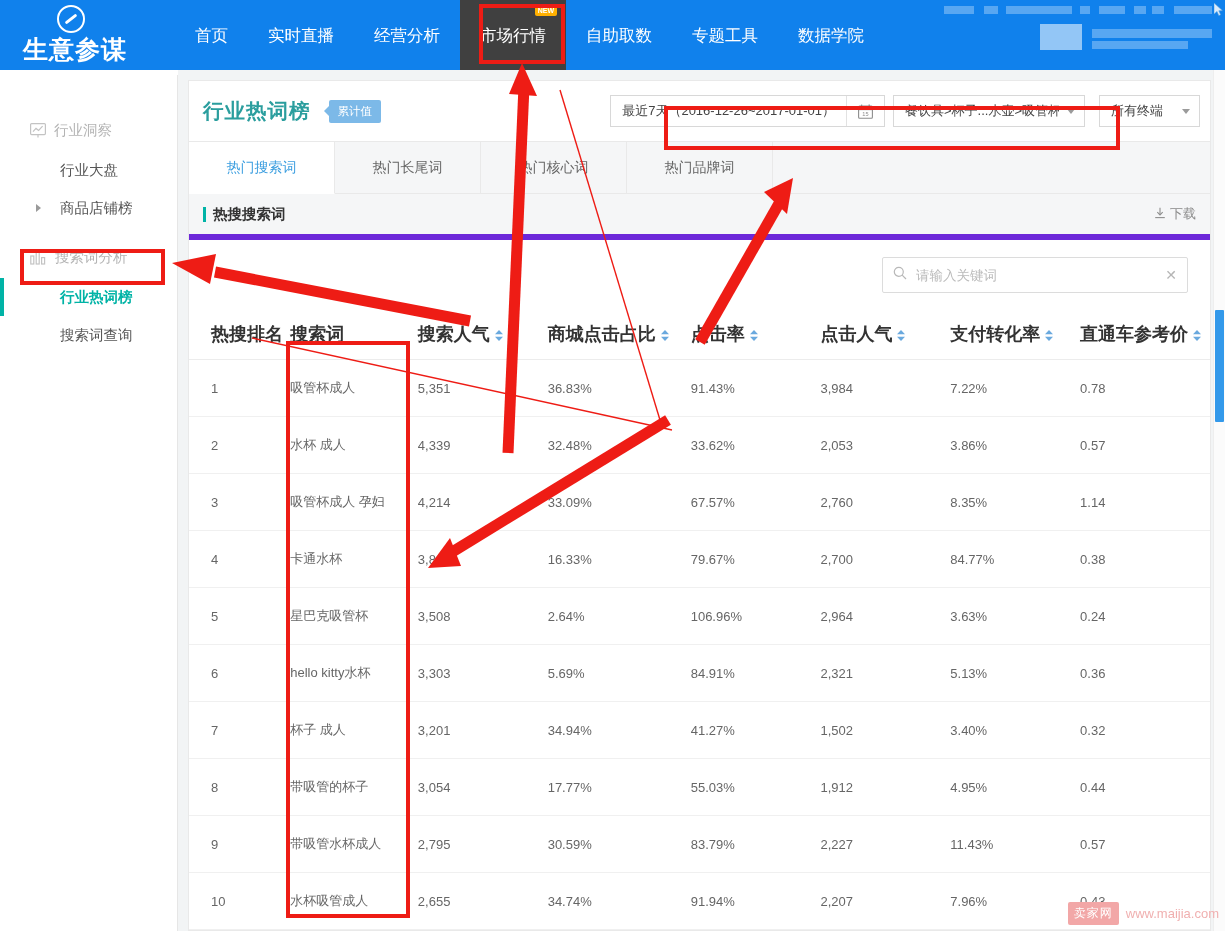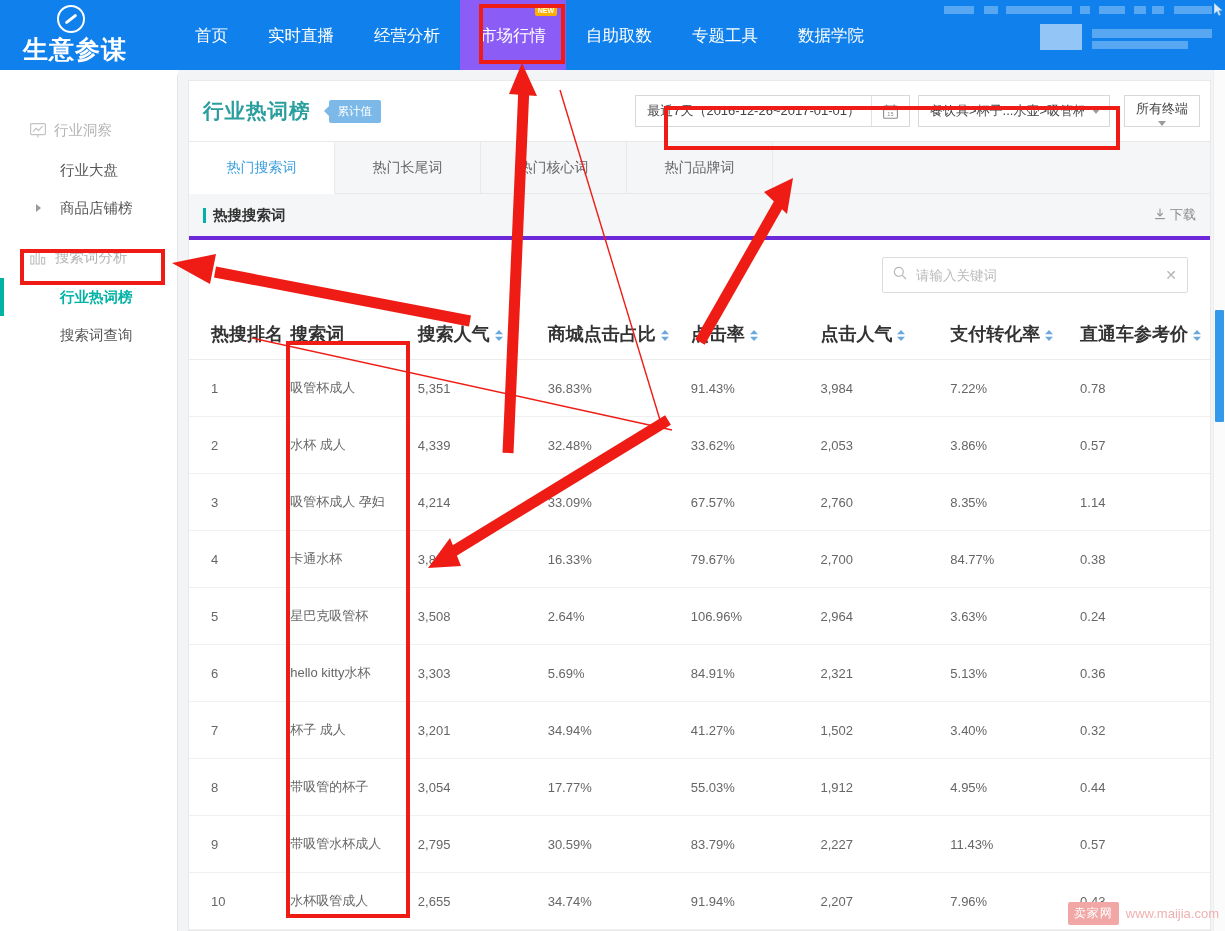--- a/index.html
+++ b/index.html
@@ -34,21 +34,21 @@
   .logo-text {
     color: #ffffff; font-size: 25px; font-weight: bold;
     margin-left: 9px; letter-spacing: 1px; white-space: nowrap;
   }
   .nav-items { display: flex; align-items: center; margin-left: 48px; height: 70px; }
   .nav-item {
     color: #ffffff; font-size: 16.5px; padding: 0 20px;
     height: 70px; line-height: 70px; white-space: nowrap;
     cursor: pointer; position: relative;
   }
-  .nav-item.active { background: #8b5cf6; }
+  .nav-item.active { background: #404040; }
   .nav-badge {
     position: absolute; top: 5px; right: 9px;
     background: #ffb000; color: #ffffff;
     font-size: 7px; line-height: 9px; padding: 1px 3px;
     border-radius: 2px; font-weight: bold;
   }
   .redacted-row {
     position: absolute; top: 4px; right: 6px;
     width: 275px; height: 18px;
   }
@@ -144,40 +144,40 @@
   .ctrl .seg { padding: 0 11px; white-space: nowrap; height: 100%; display: flex; align-items: center; }
   .ctrl .divider { width: 1px; height: 100%; background: #e2e2e2; }
   .chev {
     width: 0; height: 0; margin-left: 8px;
     border-top: 5px solid #9b9b9b;
     border-left: 4.5px solid transparent;
     border-right: 4.5px solid transparent;
   }
   .ctrl.cat { margin-left: 8px; max-width: 192px; }
   .ctrl.cat .seg { overflow: hidden; text-overflow: ellipsis; }
-  .ctrl.term { margin-left: 14px; flex-direction: column; }
+  .ctrl.term { margin-left: 14px; }
 
   
   .tabs { display: flex; border-top: 1px solid #e9e9e9; background: #f5f6f7; }
   .tab {
     width: 146px; height: 52px;
     display: flex; align-items: center; justify-content: center;
     font-size: 14px; color: #666666;
     border-right: 1px solid #e9e9e9; border-bottom: 1px solid #e9e9e9;
     cursor: pointer; white-space: nowrap;
   }
   .tab.active {
     background: #ffffff; color: #3d9fe0; border-bottom-color: #ffffff;
   }
   .tabs-filler { flex: 1; border-bottom: 1px solid #e9e9e9; }
 
   
   .section-bar {
     height: 46px; background: #f5f6f7;
-    border-bottom: 4px solid #6d28d9;
+    border-bottom: 6px solid #6d28d9;
     display: flex; align-items: center; padding: 0 14px;
   }
   .sec-accent {
     width: 3px; height: 15px; background: #00b3a6; margin-right: 7px;
   }
   .sec-title { font-size: 14.5px; color: #333333; font-weight: bold; }
   .download {
     margin-left: auto; display: flex; align-items: center;
     color: #888888; font-size: 13px; cursor: pointer;
   }

